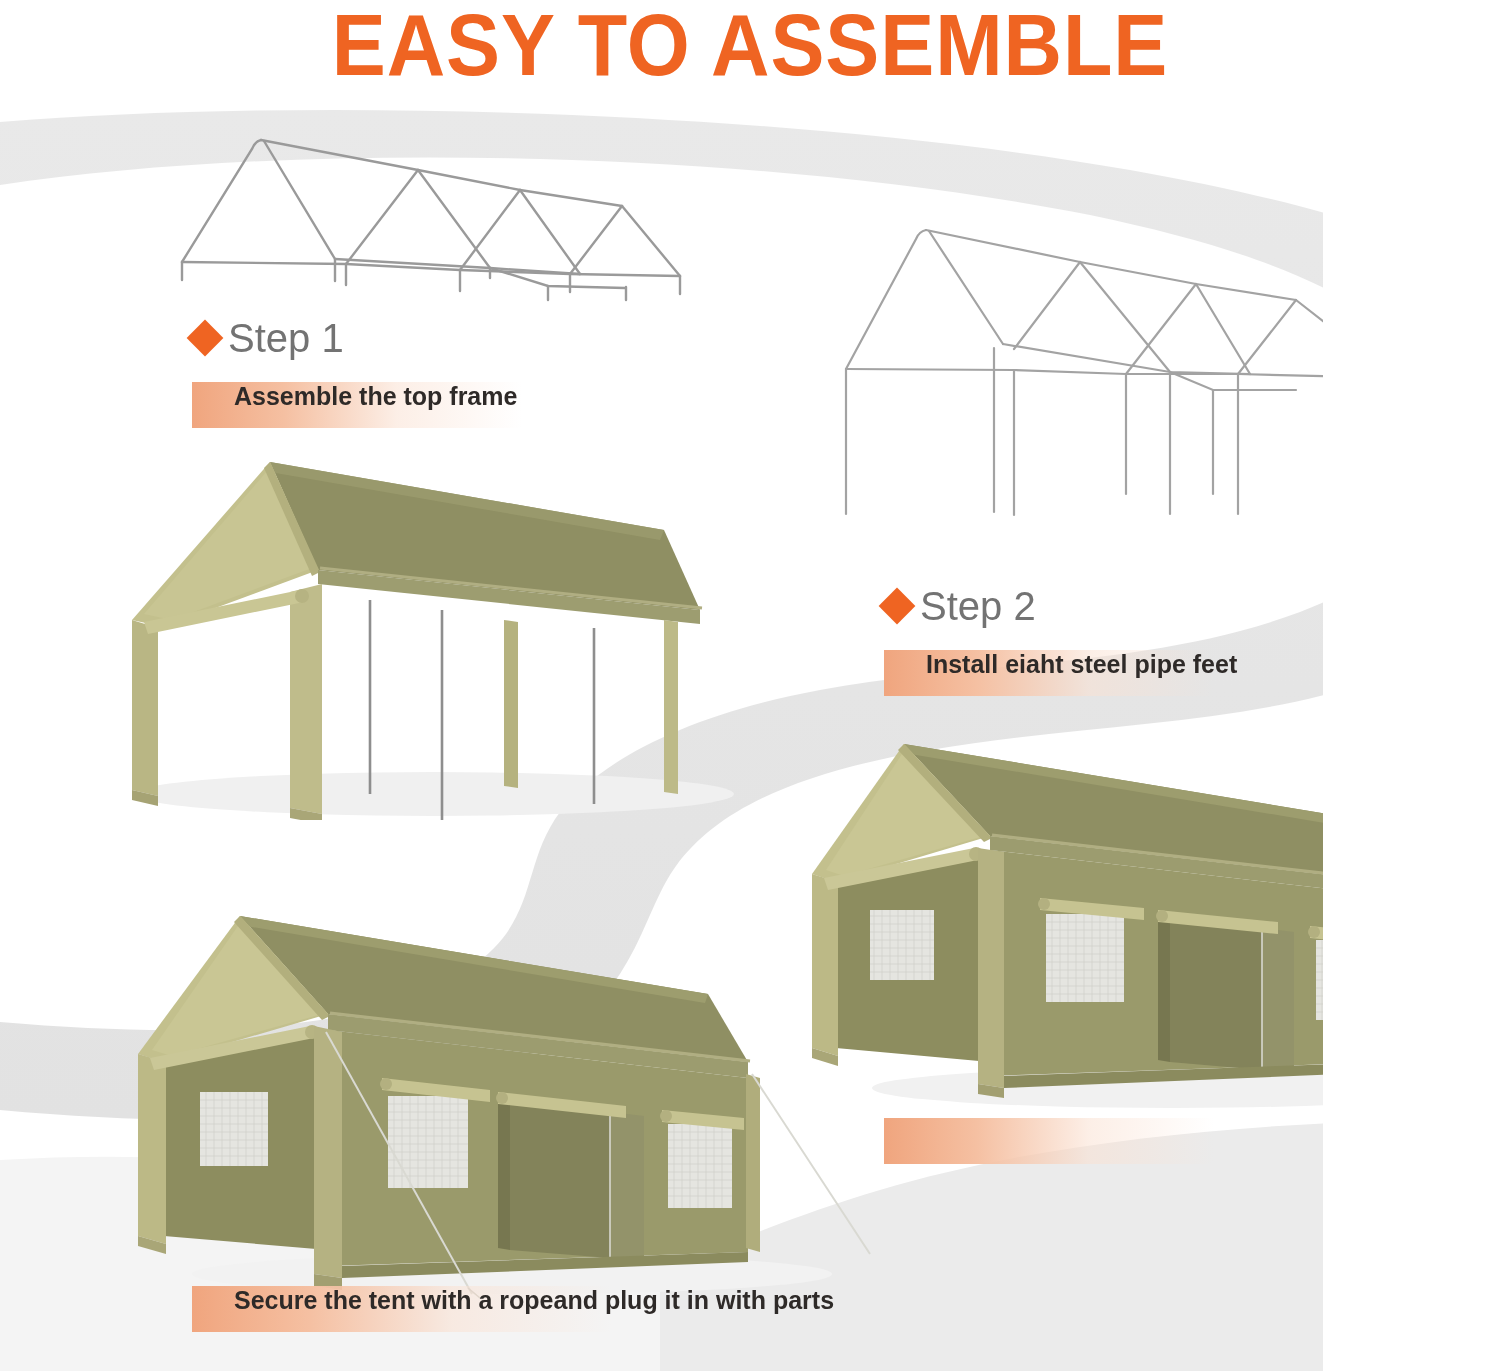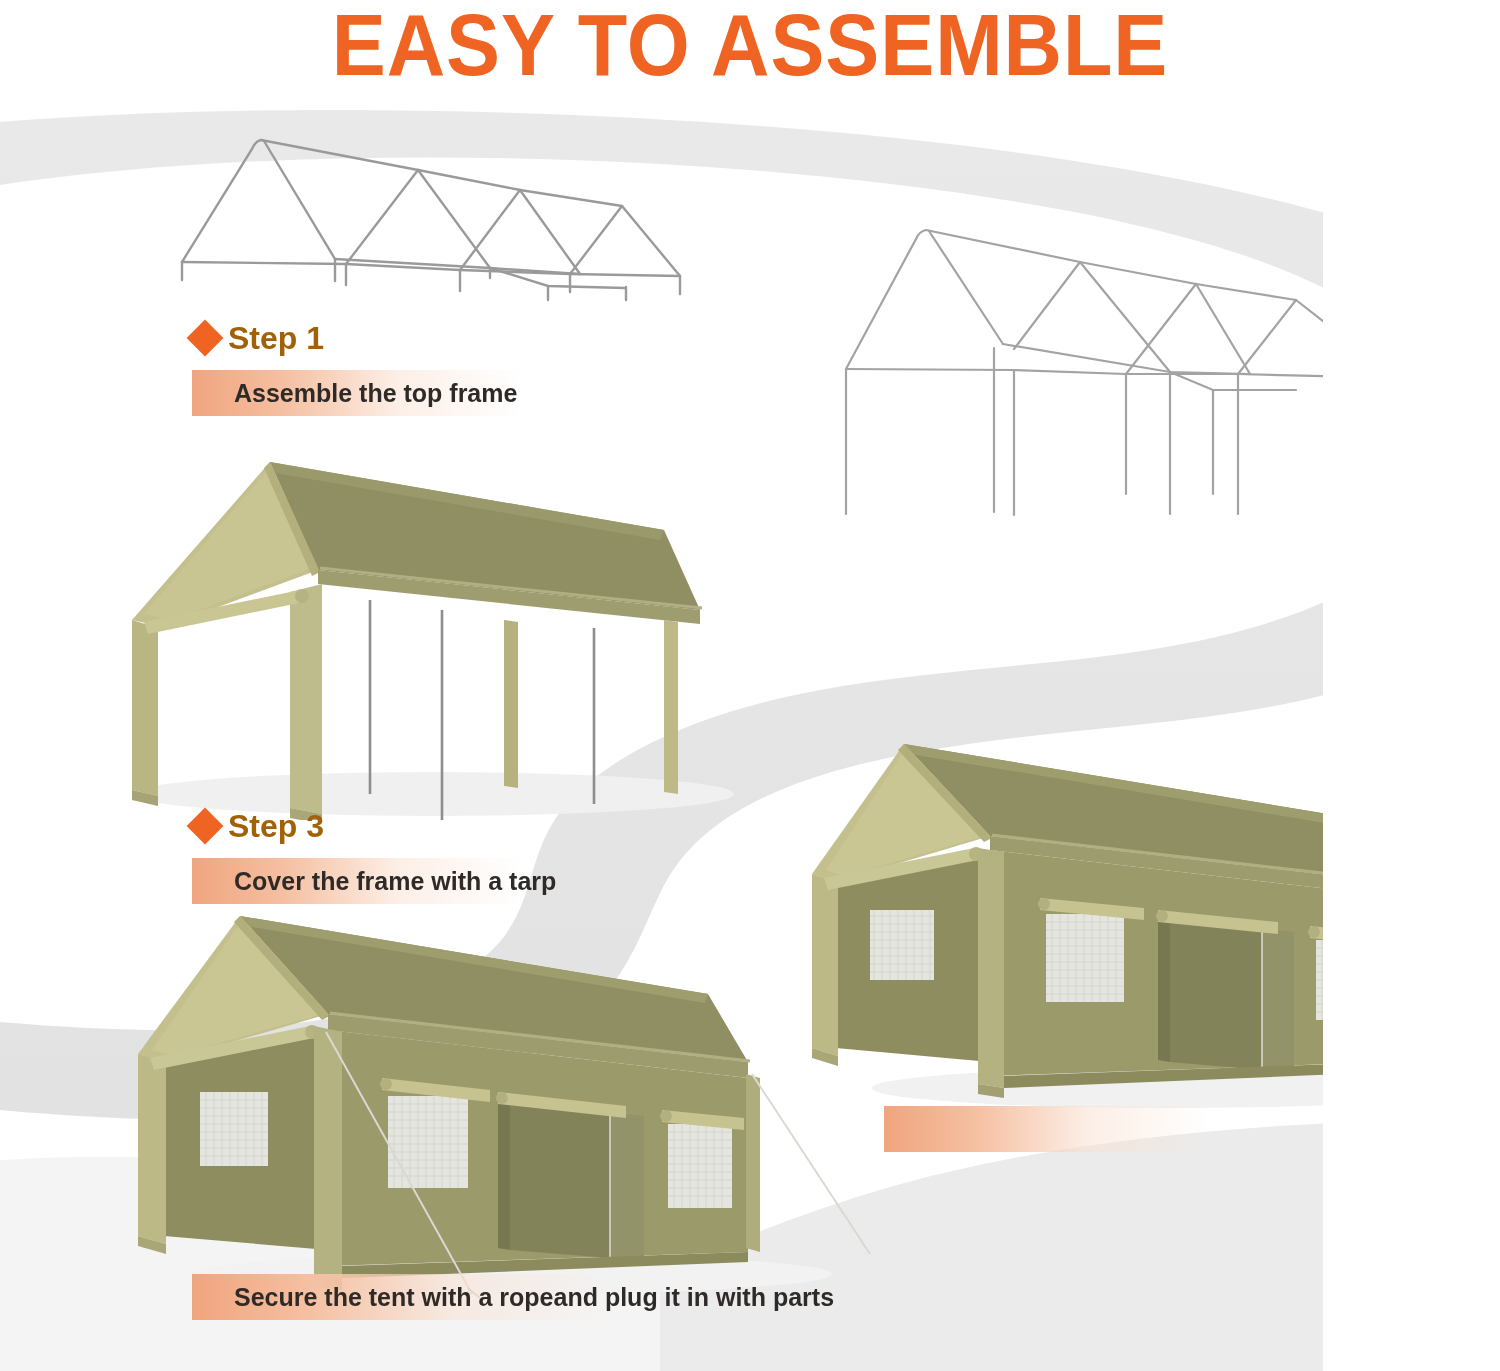--- a/index.html
+++ b/index.html
@@ -51,33 +51,33 @@
   }
   .diamond {
     width: 26px;
     height: 26px;
     background: #ef6422;
     transform: rotate(45deg);
     margin-right: 10px;
     flex: 0 0 auto;
   }
   .step-title {
-    color: #a16207;
-    font-weight: bold;
-    font-size: 32px;
+    color: #737373;
+    font-weight: normal;
+    font-size: 40px;
     line-height: 44px;
     font-family: "Liberation Sans", sans-serif;
     white-space: nowrap;
   }
   .step-desc-wrap {
     position: relative;
     height: 46px;
-    margin-top: 6px;
+    margin-top: 18px;
     display: flex;
-    align-items: center;
+    align-items: flex-start;
   }
   .step-bar {
     position: absolute;
     left: 0;
     top: 0;
     height: 46px;
     width: 330px;
     background: linear-gradient(to right, #f0a57e 0%, #f5c0a2 28%, rgba(250,225,210,0.55) 62%, rgba(255,255,255,0) 100%);
   }
   .step-desc {
@@ -404,31 +404,31 @@
     <div class="step-head">
       <span class="diamond"></span>
       <span class="step-title">Step 1</span>
     </div>
     <div class="step-desc-wrap">
       <span class="step-bar"></span>
       <span class="step-desc">Assemble the top frame</span>
     </div>
   </div>
 
-
-  <div class="step" style="left:192px; top:800px;">
+  <div class="step" style="left:884px; top:580px;">
     <div class="step-head">
       <span class="diamond"></span>
-      <span class="step-title">Step 3</span>
+      <span class="step-title">Step 2</span>
     </div>
     <div class="step-desc-wrap">
       <span class="step-bar"></span>
-      <span class="step-desc">Cover the frame with a tarp</span>
+      <span class="step-desc">Install eiaht steel pipe feet</span>
     </div>
   </div>
+
 
   <div class="step" style="left:884px; top:1100px;">
     <div class="step-desc-wrap">
       <span class="step-bar"></span>
     </div>
   </div>
 
   <div class="step" style="left:192px; top:1268px;">
     <div class="step-desc-wrap">
       <span class="step-bar" style="width:420px;"></span>

